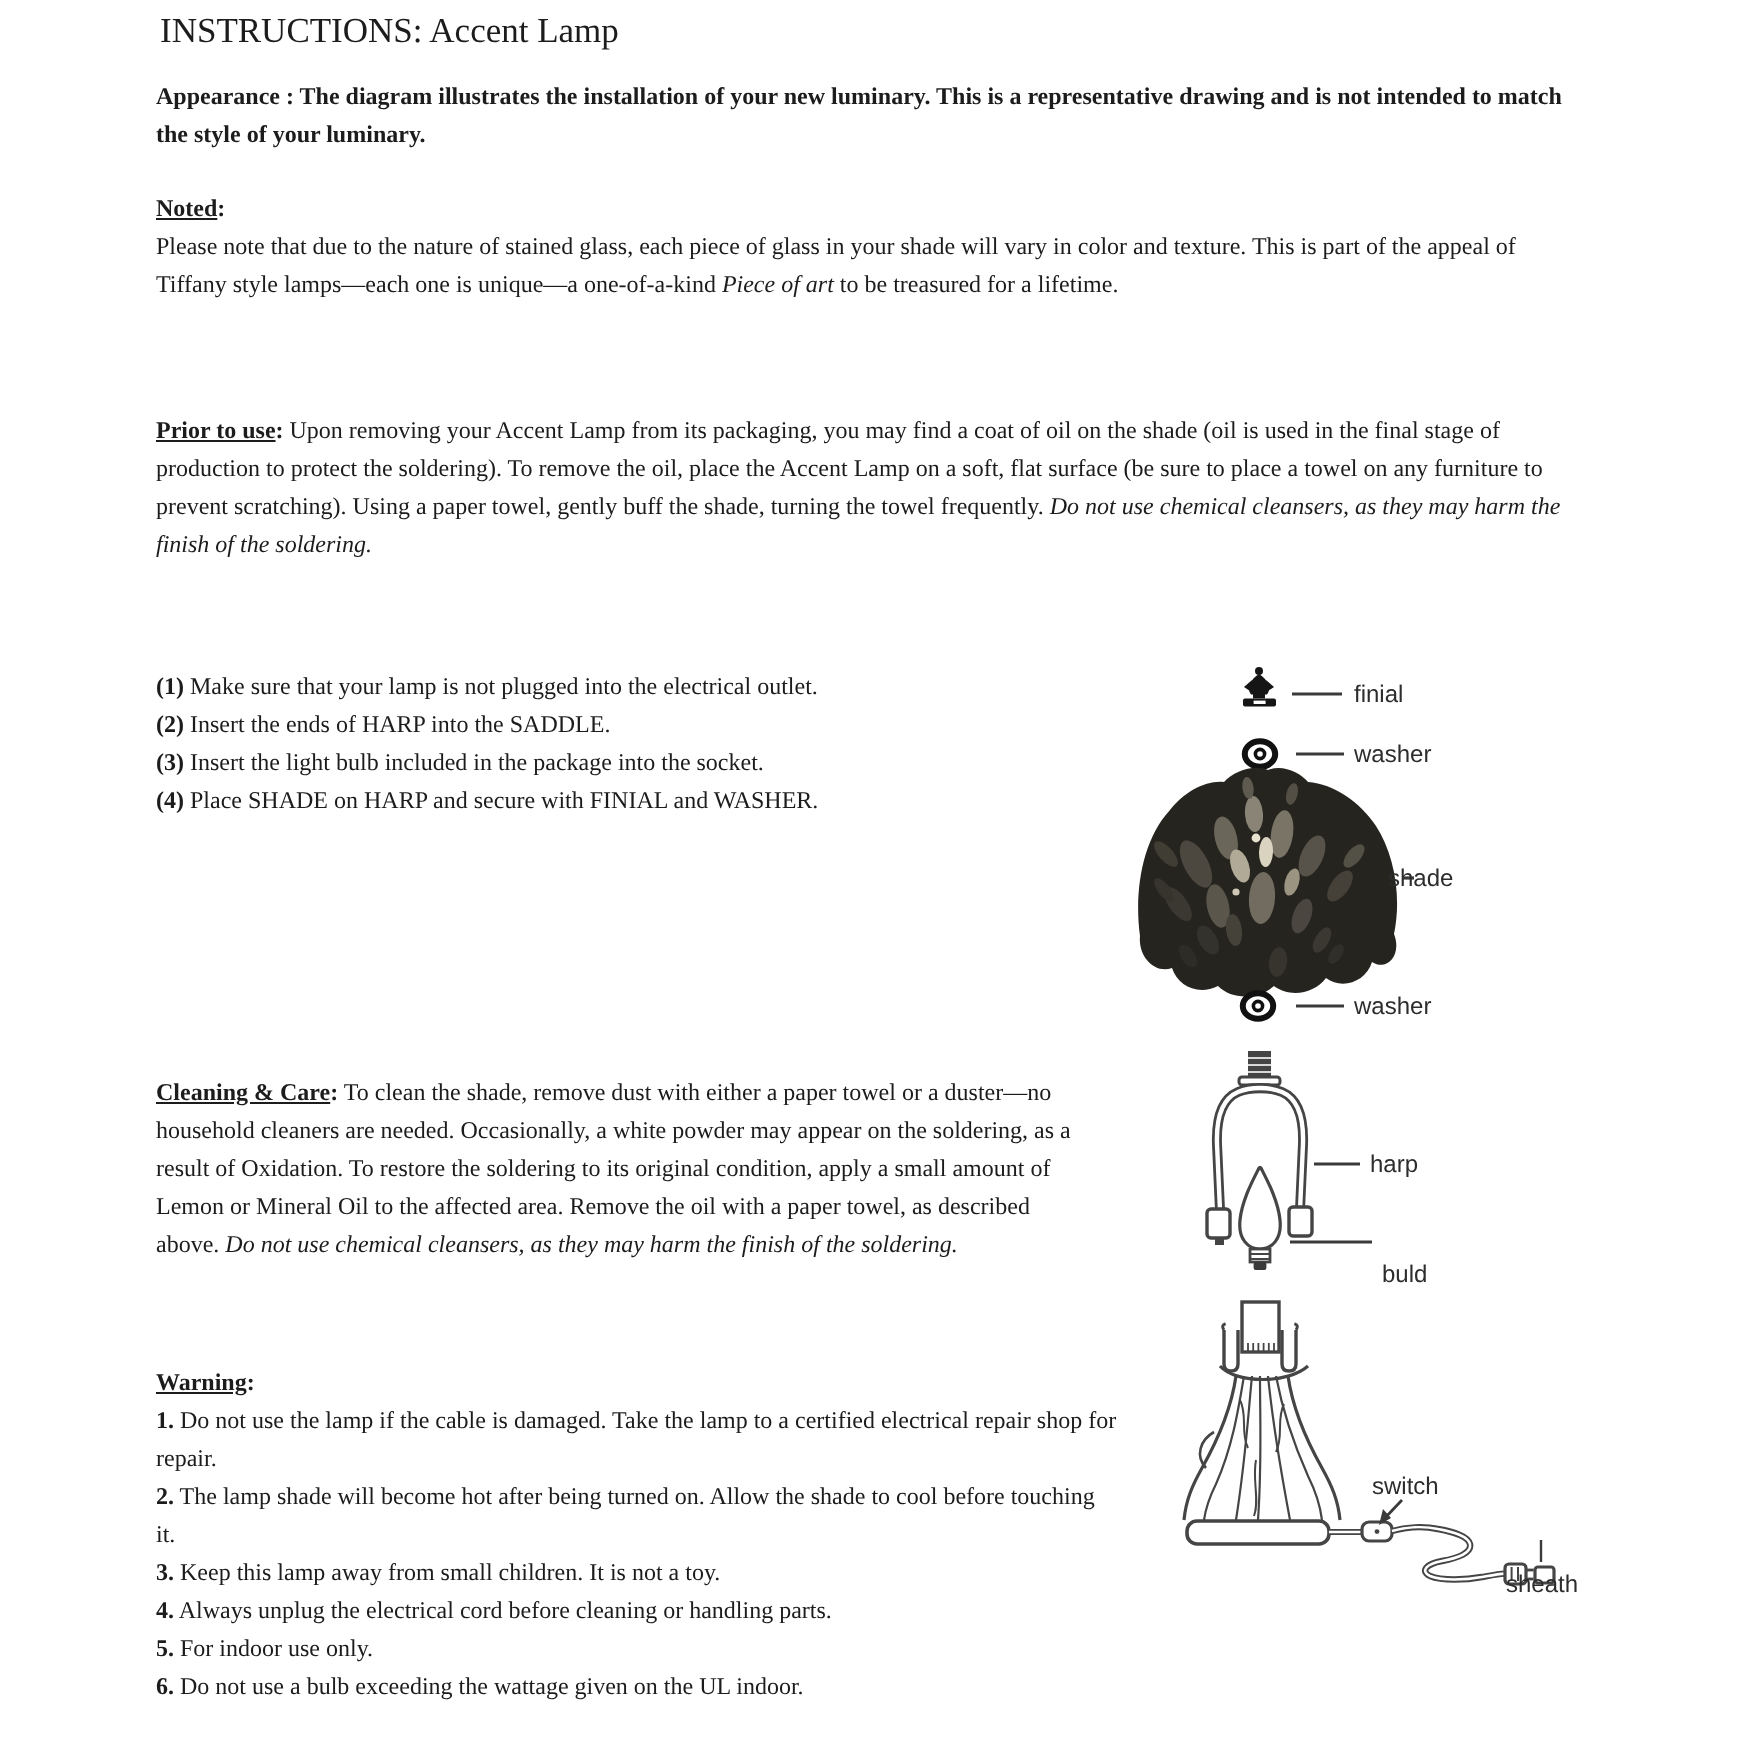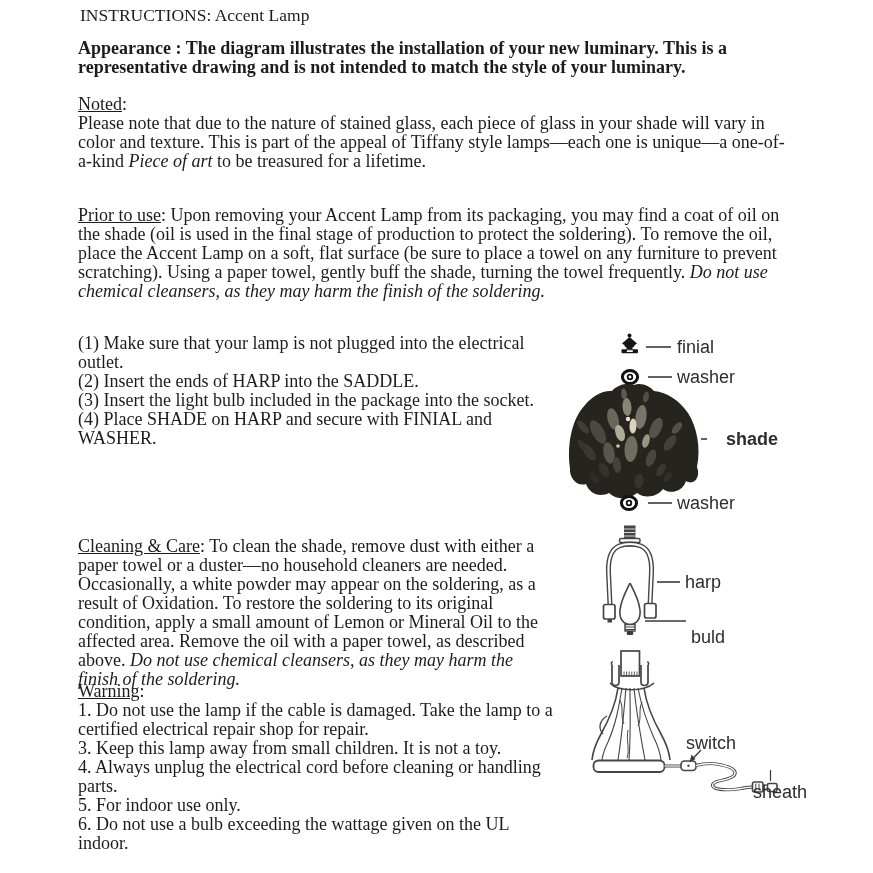--- a/index.html
+++ b/index.html
@@ -6,40 +6,40 @@
   html, body { margin: 0; padding: 0; }
   body {
     width: 873px; height: 873px;
     background: #ffffff;
     position: relative;
     overflow: hidden;
     font-family: "Liberation Serif", "DejaVu Serif", serif;
     color: #1c1c1c;
   }
   .page { position: absolute; inset: 0; background: #ffffff; }
-  .sec { position: absolute; font-size: 18px; line-height: 19px; }
-  .b { font-weight: normal; }
+  .sec { position: absolute; font-size: 12px; line-height: 19px; }
+  .b { font-weight: bold; }
   .u { text-decoration: underline; }
   .i { font-style: italic; }
   #title { position: absolute; left: 80px; top: 5px; font-size: 17.5px; line-height: 21px; }
   #appearance { left: 78px; top: 39px; width: 706px; font-weight: bold; }
   #noted     { left: 78px; top: 95px;  width: 712px; }
   #prior     { left: 78px; top: 206px; width: 714px; }
   #assembly  { left: 78px; top: 334px; width: 478px; }
   #cleaning  { left: 78px; top: 537px; width: 460px; }
   #warning   { left: 78px; top: 682px; width: 481px; }
   svg.diagram { position: absolute; left: 560px; top: 325px; width: 313px; height: 485px; }
   .dlabel {
     position: absolute;
     font-family: "Liberation Sans", "DejaVu Sans", sans-serif;
-    font-size: 18px; line-height: 15px; color: #2d2d2d; white-space: nowrap;
+    font-size: 12px; line-height: 15px; color: #2d2d2d; white-space: nowrap;
   }
   #lbl-finial        { left: 677px; top: 340px; }
   #lbl-washer-top    { left: 677px; top: 370px; }
-  #lbl-shade         { left: 726px; top: 432px; font-weight: bold; }
+  #lbl-shade         { left: 694px; top: 432px; }
   #lbl-washer-bottom { left: 677px; top: 496px; }
   #lbl-harp          { left: 685px; top: 575px; }
   #lbl-buld          { left: 691px; top: 614px; margin-top: 16px; }
   #lbl-switch        { left: 686px; top: 736px; }
   #lbl-sheath        { left: 753px; top: 755px; margin-top: 30px; }
 </style>
 </head>
 <body>
 
 <div class="page">
@@ -60,20 +60,21 @@
     <div><span class="b">(2)</span> <span>Insert the ends of HARP into the SADDLE.</span></div>
     <div><span class="b">(3)</span> <span>Insert the light bulb included in the package into the socket.</span></div>
     <div><span class="b">(4)</span> <span>Place SHADE on HARP and secure with FINIAL and WASHER.</span></div>
   </div>
 
   <div class="sec" id="cleaning"><span class="b u">Cleaning &amp; Care</span><span class="b">:</span><span> To clean the shade, remove dust with either a paper towel or a duster—no household cleaners are needed.  Occasionally, a white powder may appear on the soldering, as a result of Oxidation.  To restore the soldering to its original condition, apply a small amount of Lemon or Mineral Oil to the affected area.  Remove the oil with a paper towel, as described above.  </span><span class="i">Do not use chemical cleansers, as they may harm the finish of the soldering.</span></div>
 
   <div class="sec" id="warning">
     <div><span class="b u">Warning</span><span class="b">:</span></div>
     <div><span class="b">1.</span> <span>Do not use the lamp if the cable is damaged.  Take the lamp to a certified electrical repair shop for repair.</span></div>
+    <div><span class="b">2.</span> <span>The lamp shade will become hot after being turned on.  Allow the shade to cool before touching it.</span></div>
     <div><span class="b">3.</span> <span>Keep this lamp away from small children.  It is not a toy.</span></div>
     <div><span class="b">4.</span> <span>Always unplug the electrical cord before cleaning or handling parts.</span></div>
     <div><span class="b">5.</span> <span>For indoor use only.</span></div>
     <div><span class="b">6.</span> <span>Do not use a bulb exceeding the wattage given on the UL indoor.</span></div>
   </div>
 
   <svg class="diagram" viewBox="560 325 313 485" xmlns="http://www.w3.org/2000/svg">
 
     <g>
       <circle cx="629.5" cy="335.5" r="2" fill="#151515"></circle>

